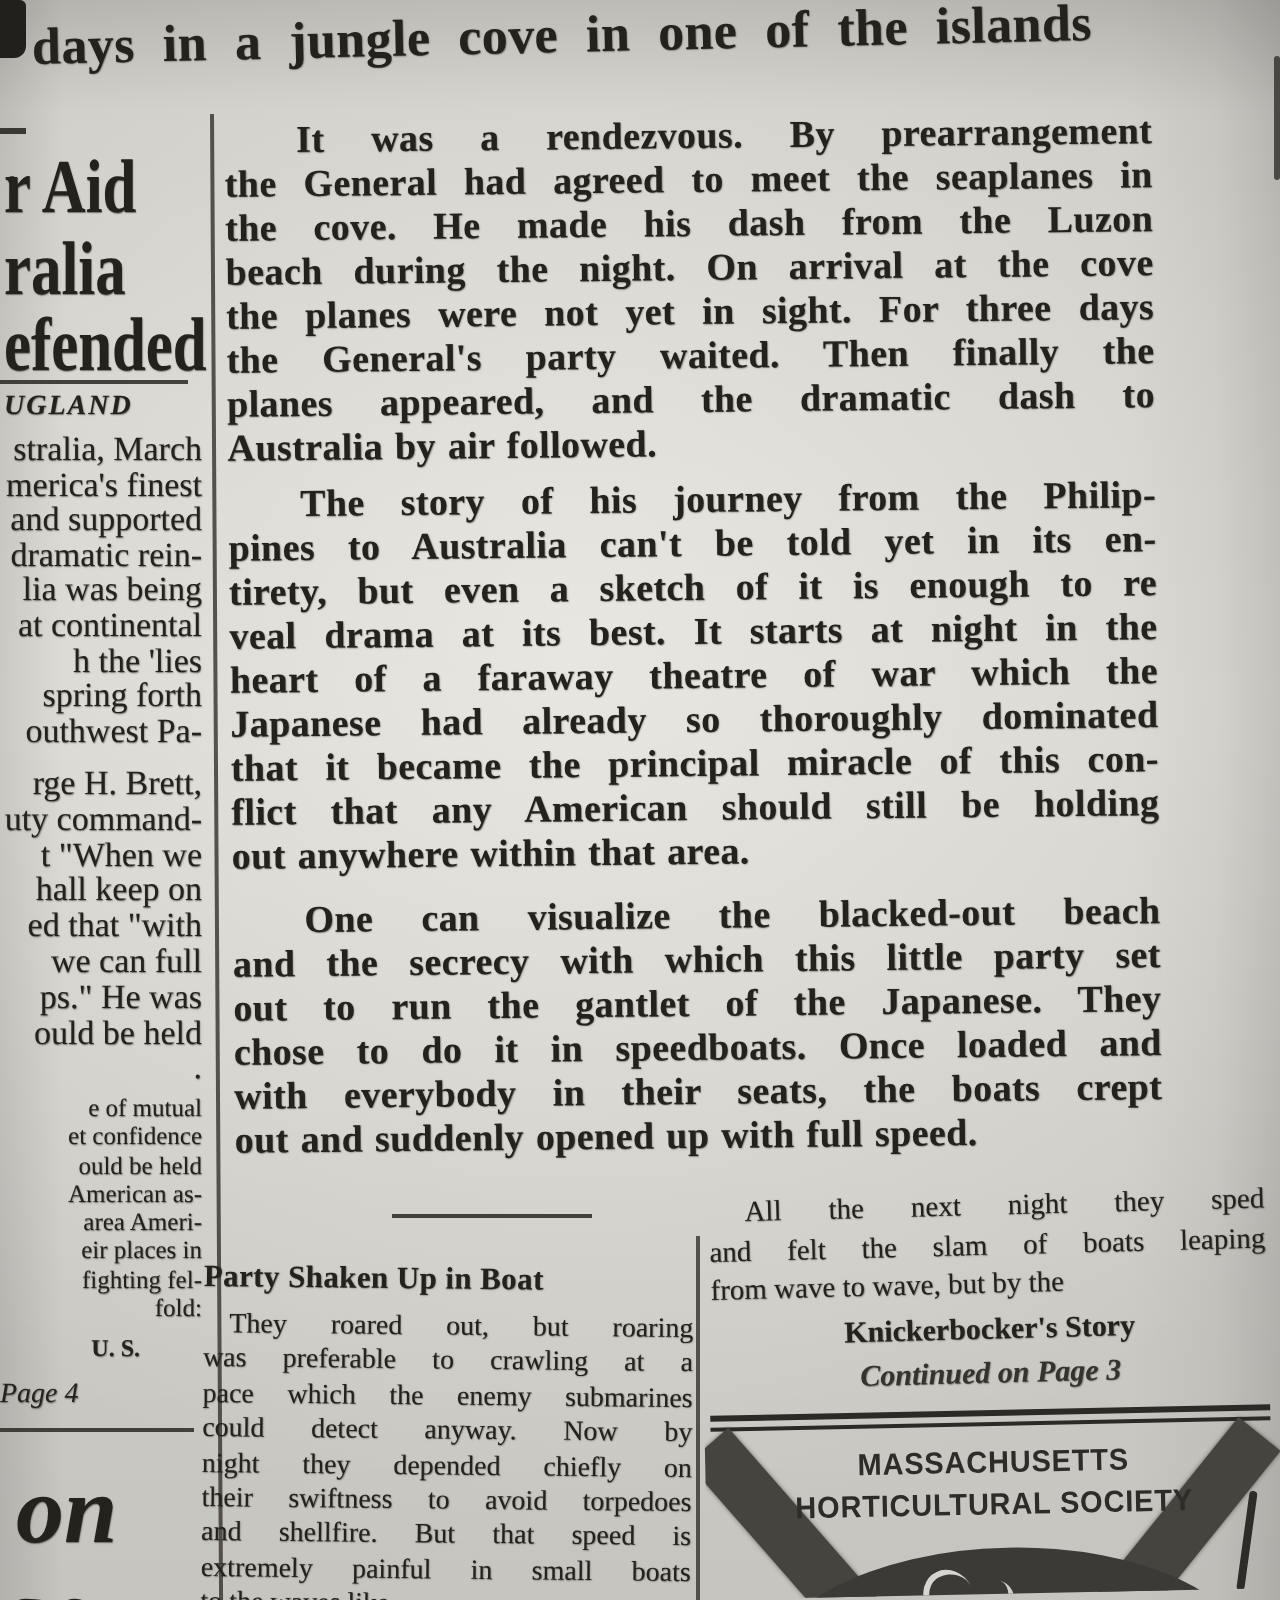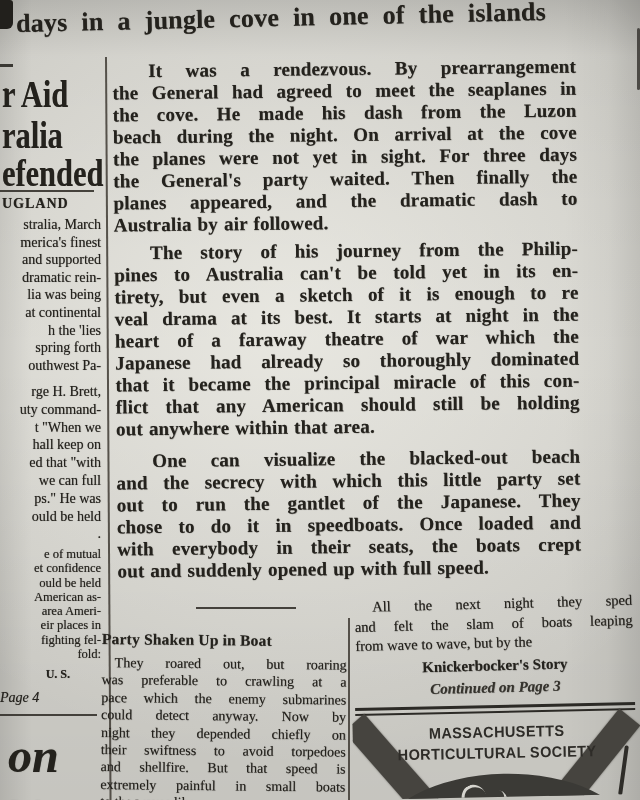--- a/index.html
+++ b/index.html
@@ -45,22 +45,22 @@
   .hrule{height:1.5px;background:rgba(52,49,43,0.9);}
   #lc-rule1{left:0;top:190px;width:94px;}
   #lc-rule2{left:0;top:714px;width:97px;height:2px;}
   #mid-rule{left:196px;top:607px;width:100px;}
 
   
   .lc-hl{left:2px;font-size:38px;line-height:40px;font-weight:700;transform:scaleX(0.8);transform-origin:left center;white-space:nowrap;}
   #lc-hl1{top:74px;}
   #lc-hl2{top:115px;}
   #lc-hl3{top:153px;}
-  #lc-byline{left:2px;top:196px;font-size:14px;font-weight:700;letter-spacing:1px;font-family:"Liberation Serif",serif;}
-  .lc-body{left:0;width:101px;font-size:14px;}
+  #lc-byline{left:2px;top:196px;font-size:14px;font-weight:700;letter-spacing:1px;font-family:"Liberation Serif",serif;font-style:italic;}
+  .lc-body{left:0;width:101px;font-size:17px;}
   #lc-g1{top:216px;line-height:17.6px;}
   #lc-g2{top:383px;line-height:17.8px;}
   #lc-g3{top:547px;line-height:14.3px;font-size:12.5px;}
   #lc-us{left:10px;top:667px;width:60px;font-size:12px;font-weight:700;text-align:right;}
   #lc-page{left:0px;top:690px;width:62px;font-size:14px;font-style:italic;text-align:left;}
   .lc-bigital{font-size:48px;font-weight:700;font-style:italic;line-height:46px;}
   #lc-on{left:8px;top:733px;text-align:center;}
   #lc-ge{left:0px;top:784px;}
 
   

